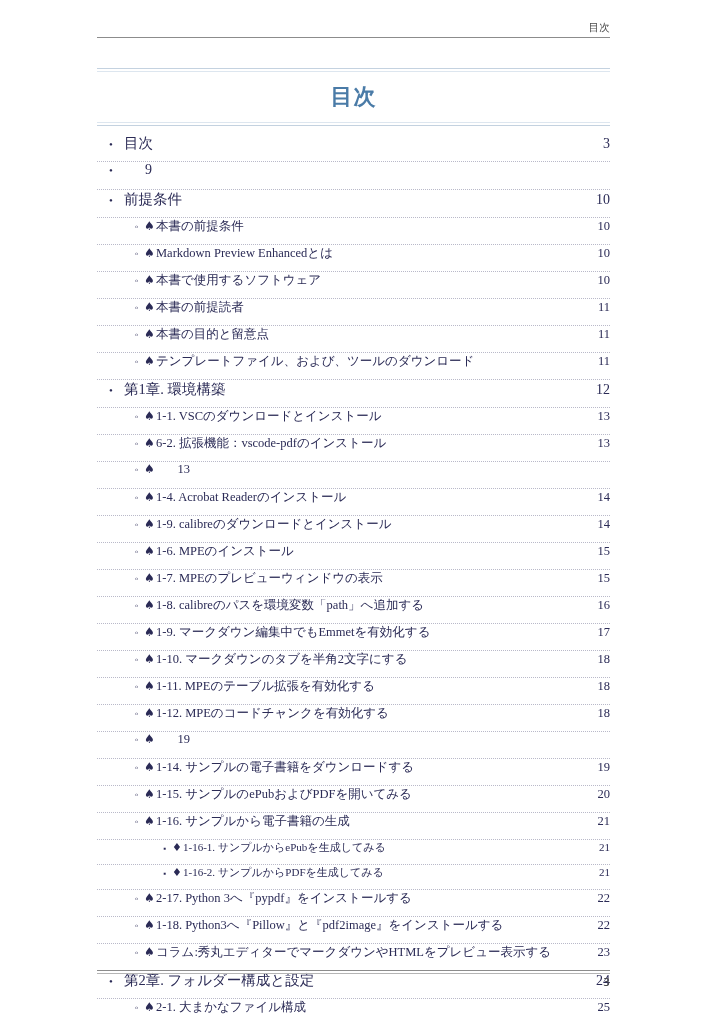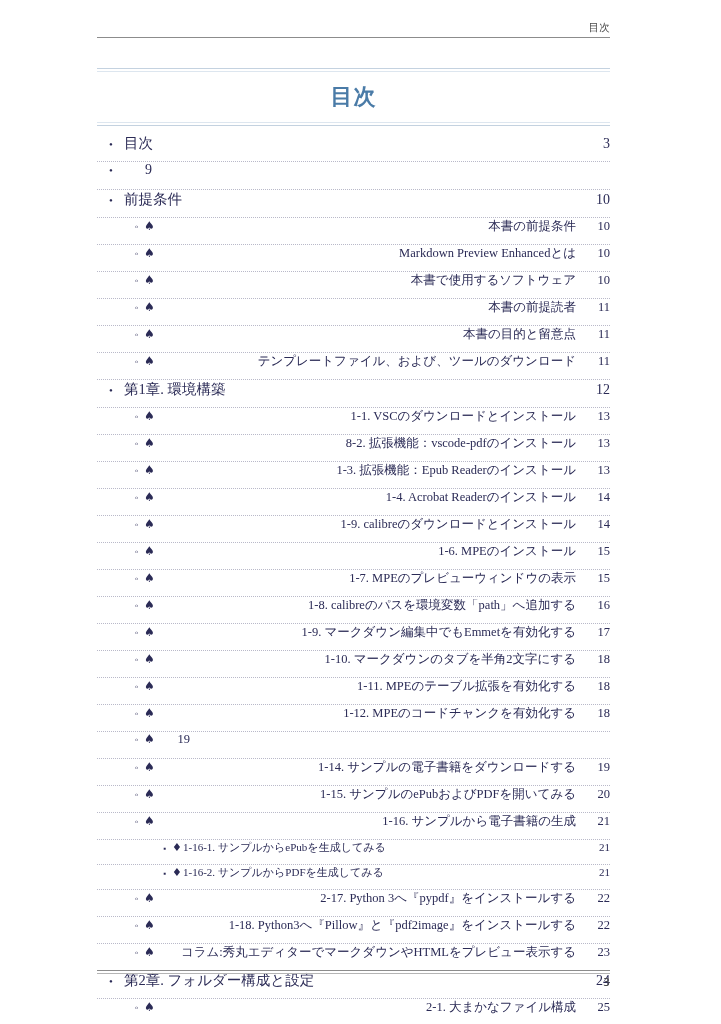--- a/index.html
+++ b/index.html
@@ -136,21 +136,21 @@
   .lvl-1 .pageno { width: 34px; font-size: 14px; }
 
   
   .lvl-2 {
     padding-left: 33px;
     height: 27px;
     font-size: 12.5px;
   }
   .lvl-2 .bullet { width: 13px; font-size: 10px; }
   .lvl-2 .suit   { width: 13px; font-size: 12px; text-align: center; }
-  .lvl-2 .label  { font-size: 12.5px; text-align: right; }
+  .lvl-2 .label  { font-size: 12.5px; }
   .lvl-2 .pageno { width: 34px; font-size: 12.5px; }
 
   
   .lvl-3 {
     padding-left: 62px;
     height: 25px;
     font-size: 11px;
   }
   .lvl-3 .bullet { width: 12px; font-size: 8px; }
   .lvl-3 .suit   { width: 12px; font-size: 11px; text-align: center; }
@@ -255,27 +255,26 @@
       </div>
       <div class="toc-entry lvl-2">
         <span class="bullet">◦</span>
         <span class="suit">♠</span>
         <span class="label">1-1. VSCのダウンロードとインストール</span>
         <span class="pageno">13</span>
       </div>
       <div class="toc-entry lvl-2">
         <span class="bullet">◦</span>
         <span class="suit">♠</span>
-        <span class="label">8-2. 拡張機能：vscode-pdfのインストール</span>
+        <span class="label">6-2. 拡張機能：vscode-pdfのインストール</span>
         <span class="pageno">13</span>
       </div>
       <div class="toc-entry lvl-2">
         <span class="bullet">◦</span>
         <span class="suit">♠</span>
-        <span class="label">1-3. 拡張機能：Epub Readerのインストール</span>
         <span class="pageno">13</span>
       </div>
       <div class="toc-entry lvl-2">
         <span class="bullet">◦</span>
         <span class="suit">♠</span>
         <span class="label">1-4. Acrobat Readerのインストール</span>
         <span class="pageno">14</span>
       </div>
       <div class="toc-entry lvl-2">
         <span class="bullet">◦</span>

